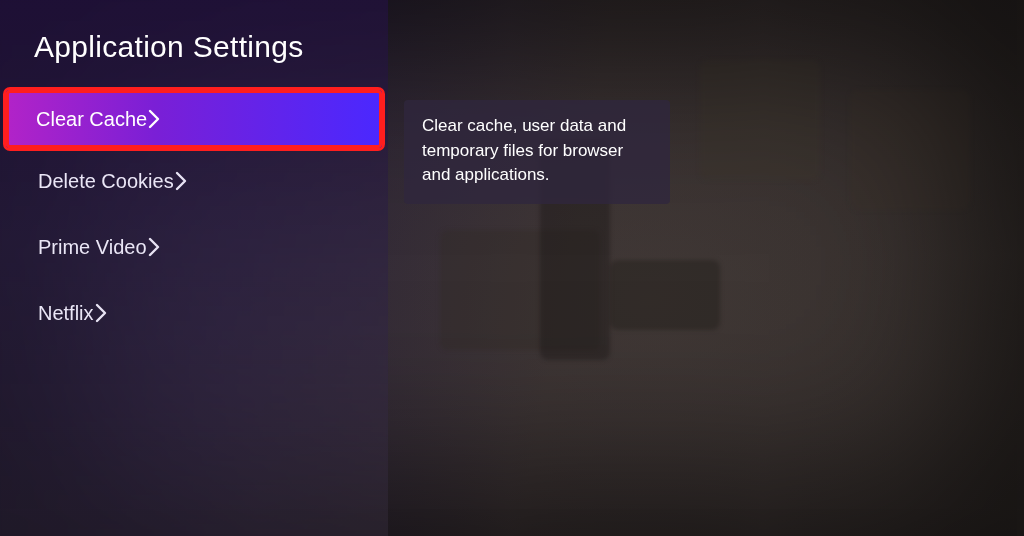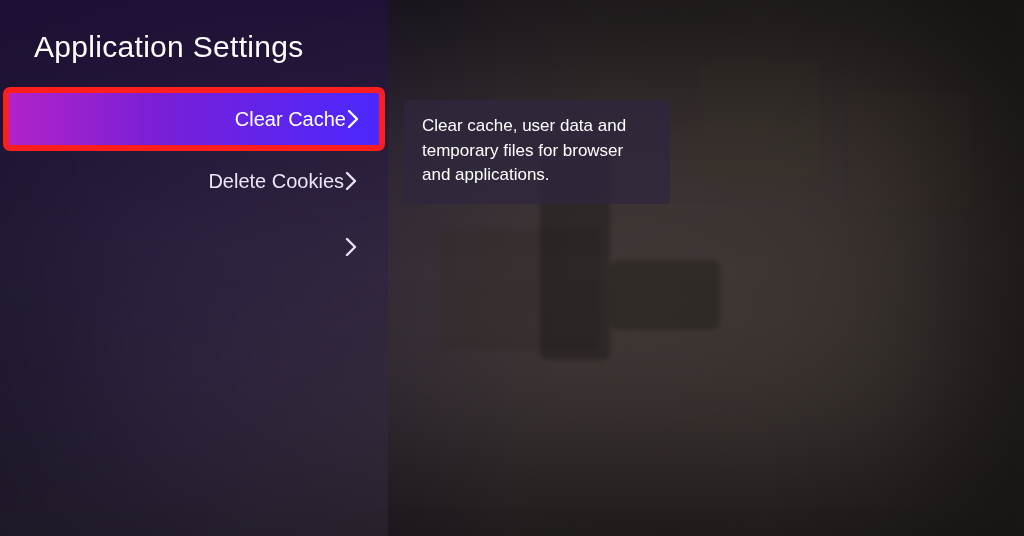--- a/index.html
+++ b/index.html
@@ -30,21 +30,21 @@
 }
 
 h1.title{
   margin:4px;padding:26px 0 22px 30px;
   font-size:30px;font-weight:500;letter-spacing:.3px;color:#fff;
 }
 
 .menu{display:flex;flex-direction:column;}
 
 .item{
-  position:relative;display:flex;align-items:center;justify-content:flex-end;
+  position:relative;display:flex;align-items:center;justify-content:flex-start;
   height:58px;padding:0 22px 0 30px;margin:4px 8px 4px 8px;
   font-size:20px;font-weight:400;color:#eae6f6;
   border-radius:4px;cursor:pointer;
 }
 .item .chev{flex:0 0 auto;}
 .item.selected{
   margin:0 6px;
   background:linear-gradient(90deg,#b223c8 0%,#7a1fd6 40%,#4a28ff 100%);
   box-shadow:0 0 0 3px #ff1e1e inset,0 0 0 3px #ff1e1e;
   color:#fff;
@@ -88,24 +88,31 @@
     </div>
 
     <div class="item">
       <span>Delete Cookies</span>
       <svg class="chev" viewBox="0 0 14 24">
           <path d="M3 4l8 8-8 8"></path>
         </svg>
     </div>
 
     <div class="item">
+      <span>Prime Video</span>
       <svg class="chev" viewBox="0 0 14 24">
           <path d="M3 4l8 8-8 8"></path>
         </svg>
     </div>
 
+    <div class="item">
+      <span>Netflix</span>
+      <svg class="chev" viewBox="0 0 14 24">
+          <path d="M3 4l8 8-8 8"></path>
+        </svg>
+    </div>
 
   </div>
 </div>
 
 <div class="desc">
   <span>Clear cache, user data and temporary files for browser and applications.</span>
 </div>
 
 </body></html>

